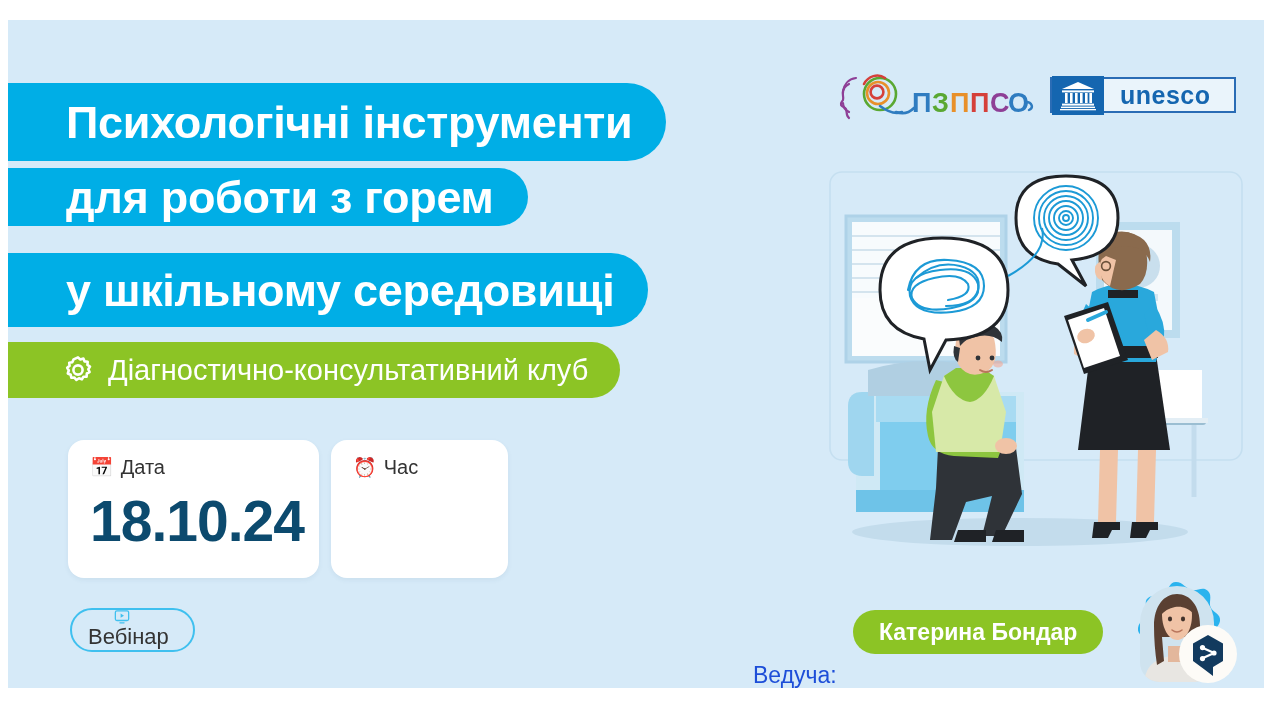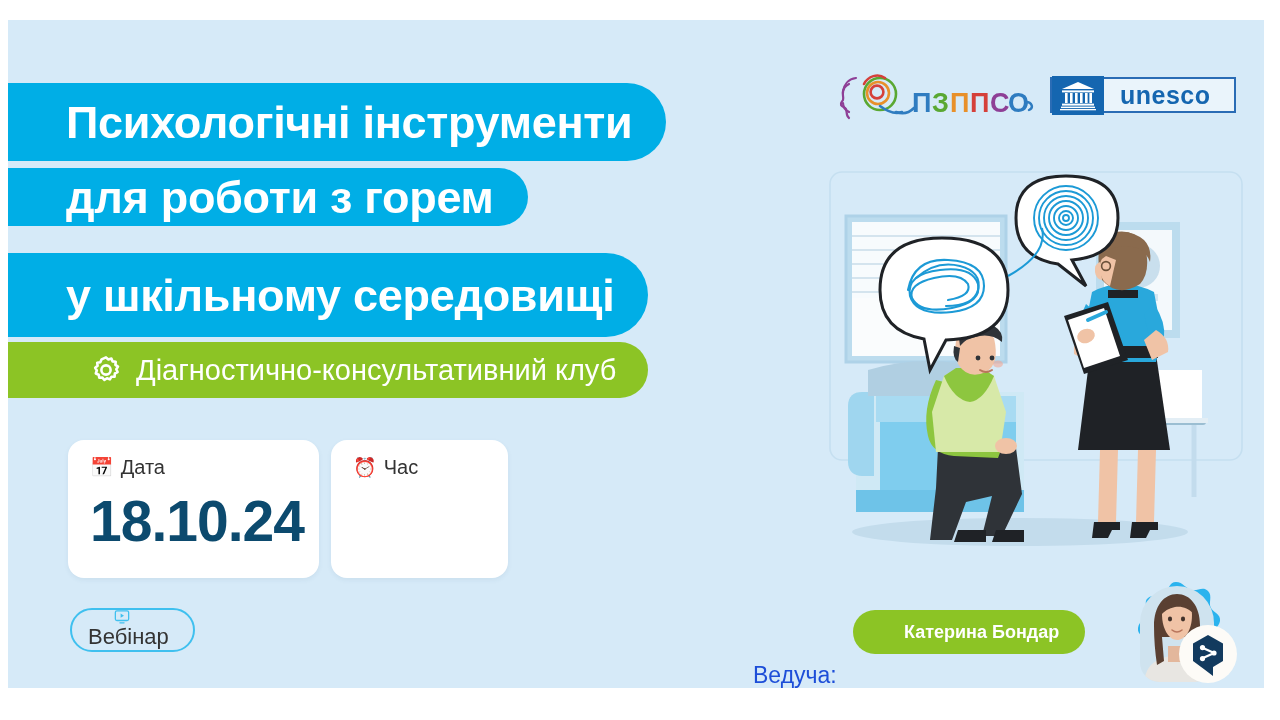--- a/index.html
+++ b/index.html
@@ -35,33 +35,33 @@
     align-items: center;
     padding-left: 58px;
     padding-right: 34px;
     box-sizing: border-box;
     border-radius: 0 42px 42px 0;
     letter-spacing: -0.3px;
     white-space: nowrap;
   }
   #title-1 { top: 63px;  height: 78px; }
   #title-2 { top: 148px; height: 58px; }
-  #title-3 { top: 233px; height: 84px; }
+  #title-3 { top: 233px; height: 74px; }
 
   
   #subtitle-bar {
     position: absolute;
     left: 0;
     top: 322px;
     height: 56px;
     background: #8cc425;
     color: #ffffff;
     display: flex;
     align-items: center;
-    padding-left: 82px;
+    padding-left: 54px;
     padding-right: 32px;
     box-sizing: border-box;
     border-radius: 0 30px 30px 0;
     white-space: nowrap;
   }
   #subtitle-bar .gear { flex: 0 0 auto; margin-right: 14px; display: block; }
   #subtitle-text { font-size: 29px; font-weight: normal; }
 
   
   .info-card {
@@ -125,25 +125,24 @@
     top: 590px;
     height: 44px;
     padding: 0 26px;
     background: #8cc425;
     border-radius: 24px;
     display: flex;
     align-items: center;
     box-sizing: border-box;
   }
   #host-name {
-    font-size: 18px;
+    font-size: 23px;
     font-weight: bold;
     color: #ffffff;
     white-space: nowrap;
-    margin-left: 25px;
   }
   #host-avatar { position: absolute; left: 1110px; top: 558px; width: 120px; height: 112px; }
   #host-avatar .photo-clip {
     position: absolute; left: 22px; top: 8px; width: 74px; height: 96px;
     border-radius: 38px 38px 20px 20px; overflow: hidden;
   }
 
   
   #logo-pzppso { position: absolute; left: 826px; top: 48px; }
   #logo-unesco {

